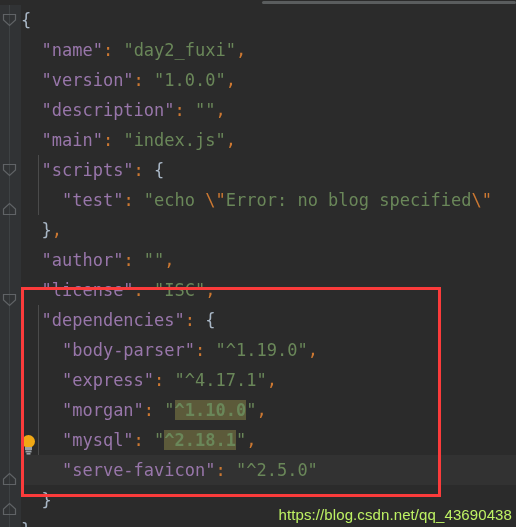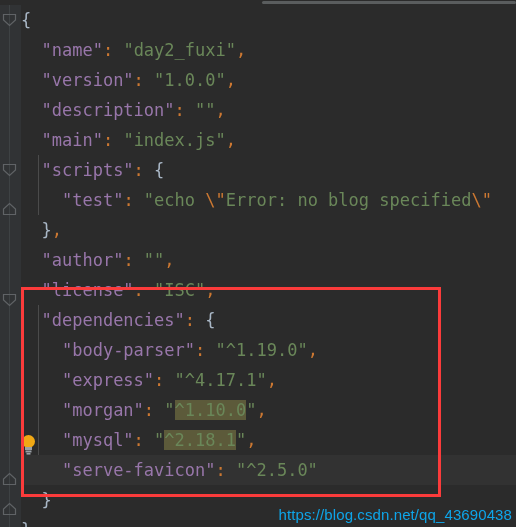--- a/index.html
+++ b/index.html
@@ -90,42 +90,42 @@
     width: 1px;
     background: #4b4b4b;
   }
 
   
   .k   { color: #9876aa; }   
   .p   { color: #cc7832; }   
   .s   { color: #6a8759; }   
   .b   { color: #a9b7c6; }   
   .esc { color: #cc7832; }
-  .match { background: #5c5a3a; }
+  .match { background: #5c5a3a; font-weight: bold; }
 
   
   .redbox {
     position: absolute;
     left: 21px;
     top: 287px;
     width: 420px;
     height: 210px;
     border: 3px solid #fb3b3b;
     box-sizing: border-box;
     pointer-events: none;
   }
 
   
   .watermark {
     position: absolute;
     right: 4px;
     bottom: 4px;
     font-family: "Liberation Sans", sans-serif;
     font-size: 15px;
-    color: #0ea5e9;
+    color: #bef264;
     letter-spacing: 0.1px;
   }
 </style>
 </head>
 <body>
 
 <div id="root">
 
   <div class="hscroll-track">
     <div class="hscroll-thumb"></div>

